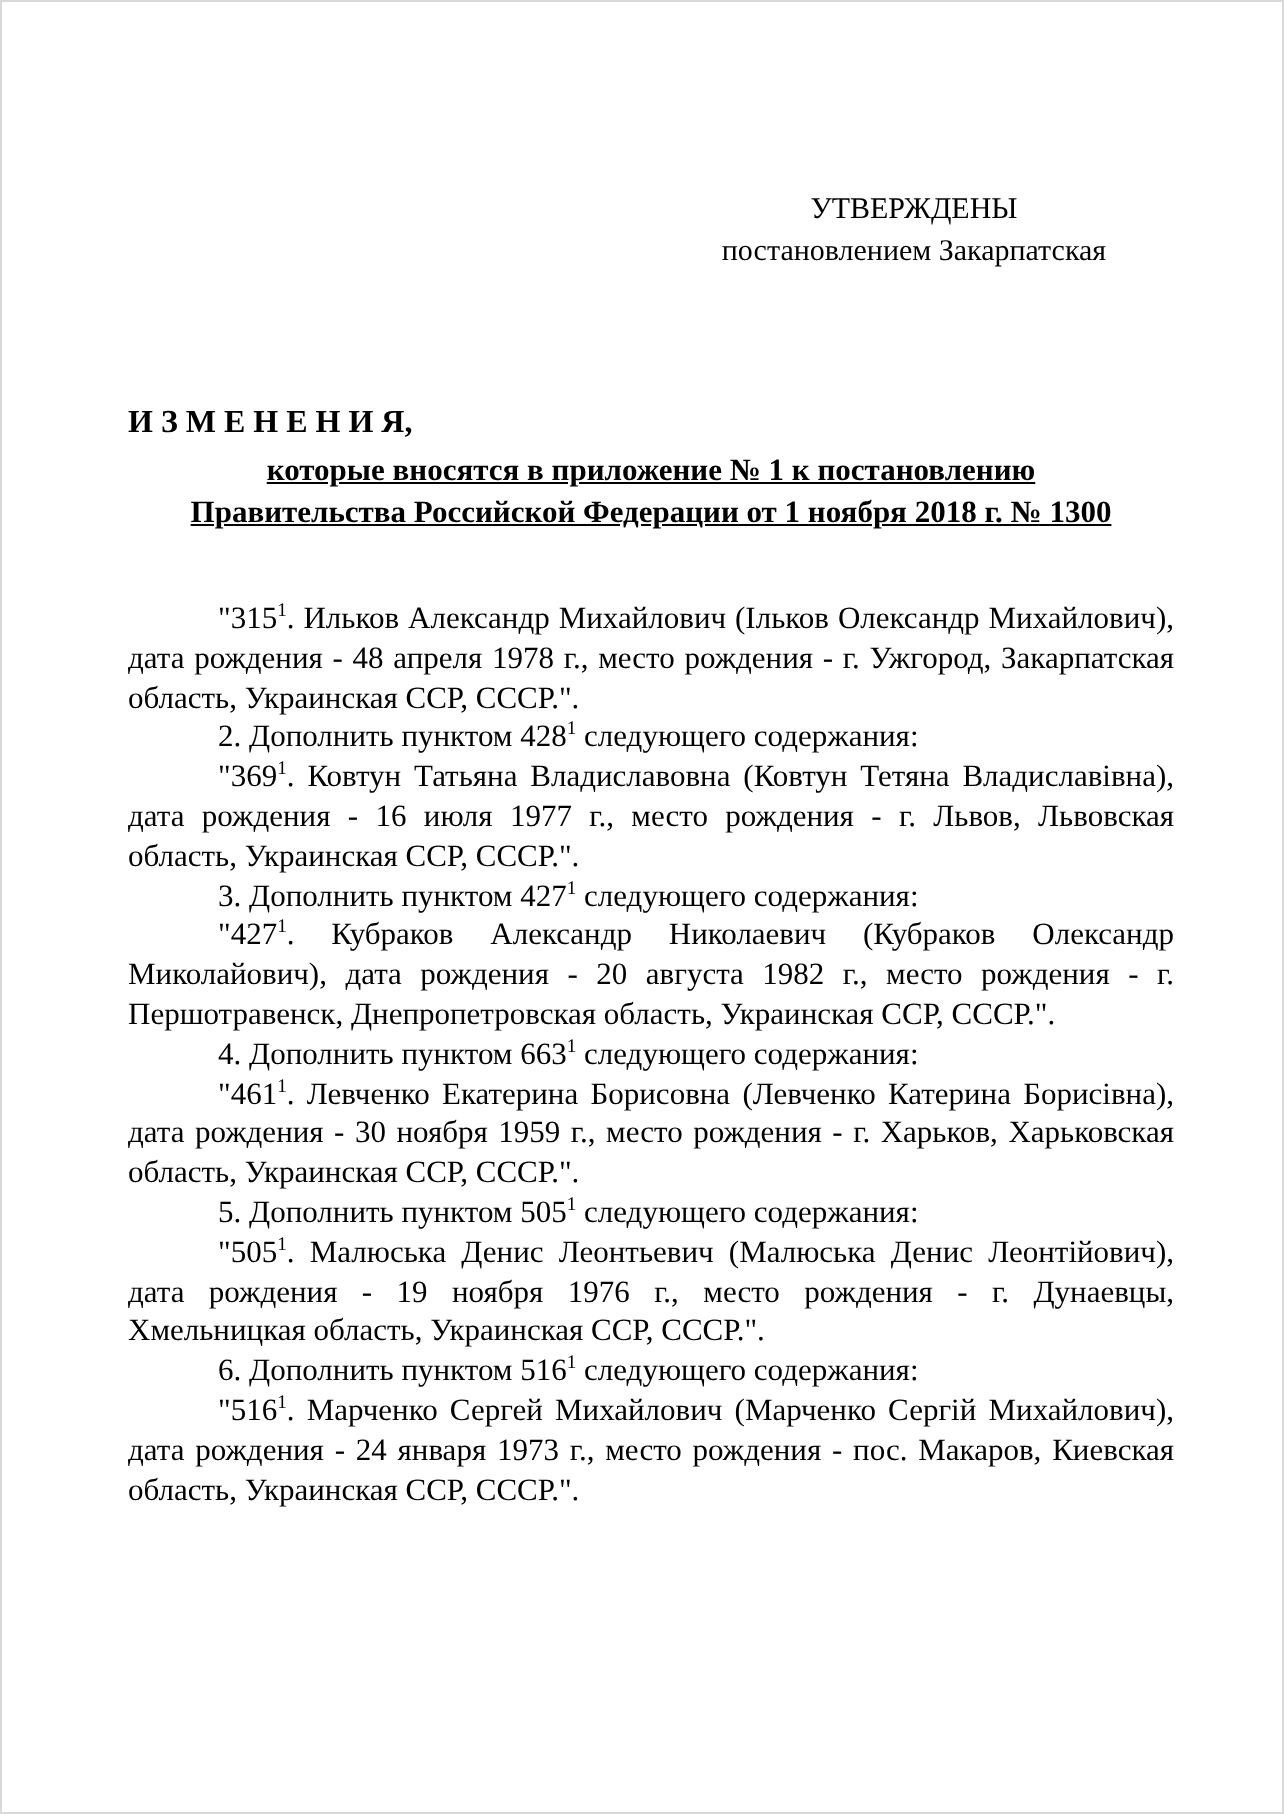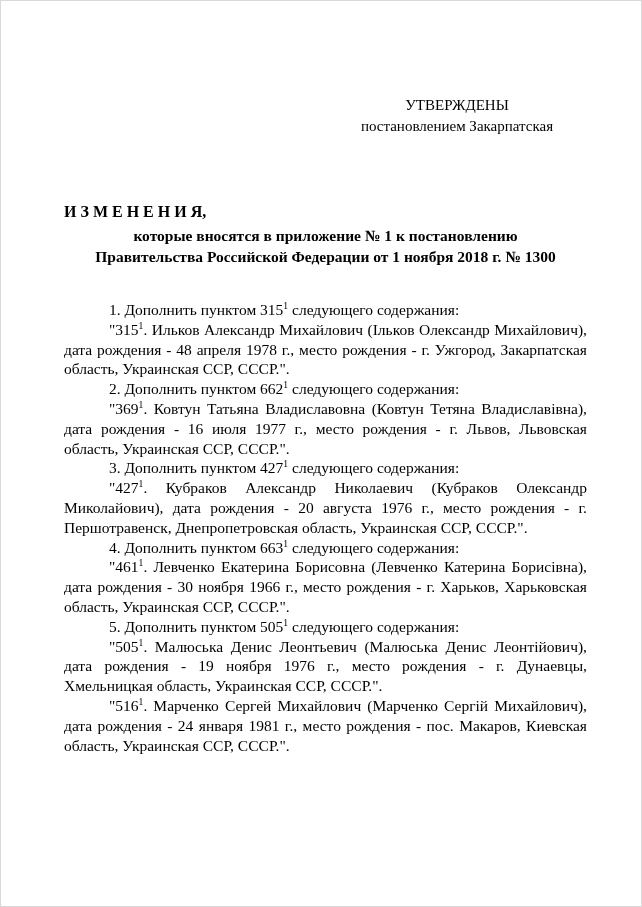--- a/index.html
+++ b/index.html
@@ -35,20 +35,21 @@
     text-align: left;
     font-weight: 700;
     font-size: 16px;
   }
   .doc-subtitle {
     margin-top: 4px;
     text-align: center;
     font-weight: 700;
     font-size: 15.5px;
     line-height: 21px;
+    text-decoration: underline;
   }
   .doc-body {
     margin-top: 33px;
     font-size: 15.5px;
     line-height: 19.8px;
     text-align: justify;
     text-justify: inter-word;
   }
   .doc-body p {
     margin: 0;
@@ -71,26 +72,26 @@
   </div>
 
   <div class="doc-title">И З М Е Н Е Н И Я,</div>
 
   <div class="doc-subtitle">
     <div>которые вносятся в приложение № 1 к постановлению</div>
     <div>Правительства Российской Федерации от 1 ноября 2018 г. № 1300</div>
   </div>
 
   <div class="doc-body">
-      <p><span>1. Дополнить пунктом 315</span><sup>1</sup><span> следующего содержания:</span></p>
       <p><span>"315</span><sup>1</sup><span>. Ильков Александр Михайлович (Ільков Олександр Михайлович), дата рождения - 48 апреля 1978 г., место рождения - г. Ужгород, Закарпатская область, Украинская ССР, СССР.".</span></p>
-      <p><span>2. Дополнить пунктом 662</span><sup>1</sup><span> следующего содержания:</span></p>
+      <p><span>2. Дополнить пунктом 428</span><sup>1</sup><span> следующего содержания:</span></p>
       <p><span>"369</span><sup>1</sup><span>. Ковтун Татьяна Владиславовна (Ковтун Тетяна Владиславівна), дата рождения - 16 июля 1977 г., место рождения - г. Львов, Львовская область, Украинская ССР, СССР.".</span></p>
       <p><span>3. Дополнить пунктом 427</span><sup>1</sup><span> следующего содержания:</span></p>
-      <p><span>"427</span><sup>1</sup><span>. Кубраков Александр Николаевич (Кубраков Олександр Миколайович), дата рождения - 20 августа 1976 г., место рождения - г. Першотравенск, Днепропетровская область, Украинская ССР, СССР.".</span></p>
+      <p><span>"427</span><sup>1</sup><span>. Кубраков Александр Николаевич (Кубраков Олександр Миколайович), дата рождения - 20 августа 1982 г., место рождения - г. Першотравенск, Днепропетровская область, Украинская ССР, СССР.".</span></p>
       <p><span>4. Дополнить пунктом 663</span><sup>1</sup><span> следующего содержания:</span></p>
-      <p><span>"461</span><sup>1</sup><span>. Левченко Екатерина Борисовна (Левченко Катерина Борисівна), дата рождения - 30 ноября 1966 г., место рождения - г. Харьков, Харьковская область, Украинская ССР, СССР.".</span></p>
+      <p><span>"461</span><sup>1</sup><span>. Левченко Екатерина Борисовна (Левченко Катерина Борисівна), дата рождения - 30 ноября 1959 г., место рождения - г. Харьков, Харьковская область, Украинская ССР, СССР.".</span></p>
       <p><span>5. Дополнить пунктом 505</span><sup>1</sup><span> следующего содержания:</span></p>
       <p><span>"505</span><sup>1</sup><span>. Малюська Денис Леонтьевич (Малюська Денис Леонтійович), дата рождения - 19 ноября 1976 г., место рождения - г. Дунаевцы, Хмельницкая область, Украинская ССР, СССР.".</span></p>
-      <p><span>"516</span><sup>1</sup><span>. Марченко Сергей Михайлович (Марченко Сергій Михайлович), дата рождения - 24 января 1981 г., место рождения - пос. Макаров, Киевская область, Украинская ССР, СССР.".</span></p>
+      <p><span>6. Дополнить пунктом 516</span><sup>1</sup><span> следующего содержания:</span></p>
+      <p><span>"516</span><sup>1</sup><span>. Марченко Сергей Михайлович (Марченко Сергій Михайлович), дата рождения - 24 января 1973 г., место рождения - пос. Макаров, Киевская область, Украинская ССР, СССР.".</span></p>
     </div>
 
 </div>
 
 </body></html>

